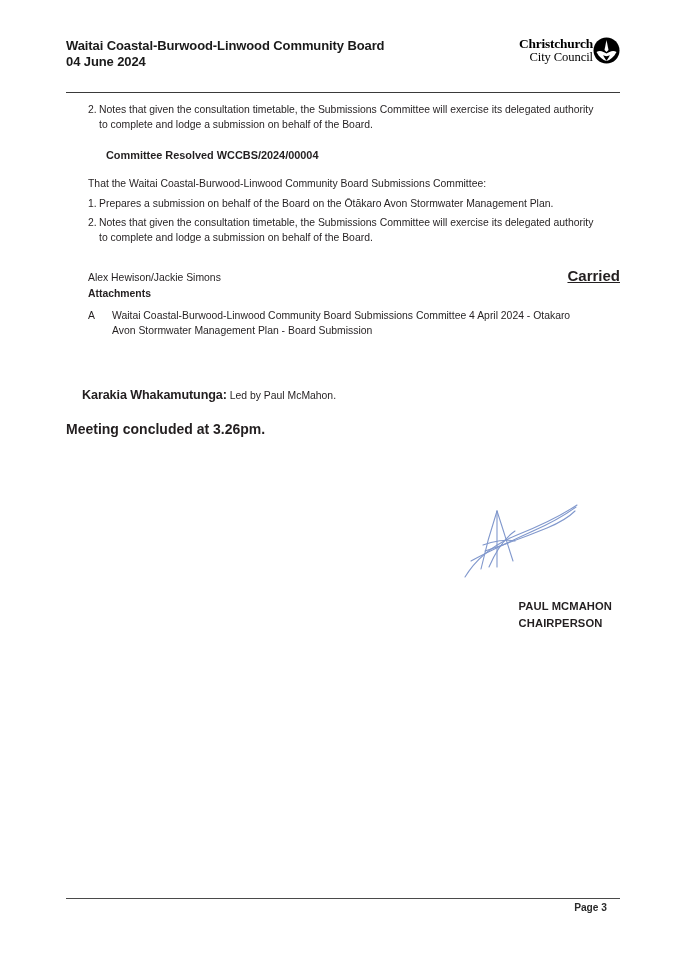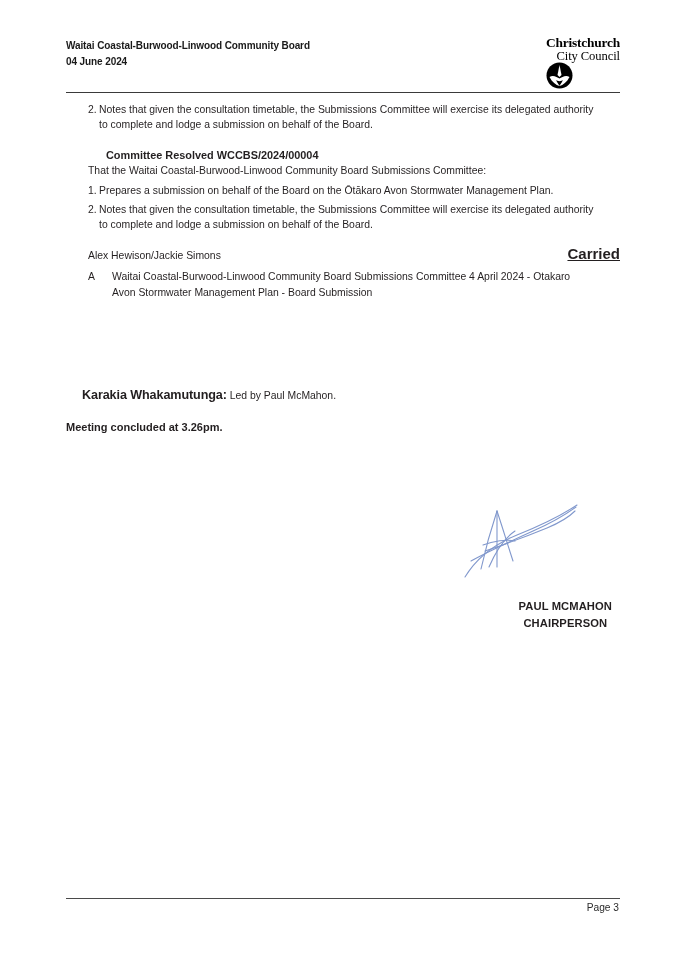--- a/index.html
+++ b/index.html
@@ -26,31 +26,31 @@
   .header {
     position: absolute;
     left: 66px;
     top: 38px;
     width: 554px;
     display: flex;
     justify-content: space-between;
     align-items: flex-start;
   }
   .header-titles {
-    font-size: 10px;
+    font-size: 13px;
     font-weight: bold;
     line-height: 16.4px;
     letter-spacing: -0.1px;
     color: #1a1a1a;
   }
   .logo {
     display: flex;
+    align-items: center;
     gap: 0;
     margin-top: -1px;
-    flex-direction: column;
   }
   .logo-words {
     font-family: "Liberation Serif", serif;
     text-align: right;
     line-height: 12.5px;
     color: #000;
   }
   .logo-line1 {
     font-size: 13.4px;
     font-weight: bold;
@@ -106,25 +106,26 @@
 
   .heading-bold {
     font-weight: bold;
     font-size: 10.9px;
     margin-left: 40px;
     margin-top: 15px;
   }
 
   .para {
     margin-left: 22px;
+    margin-top: 13px;
   }
 
   .mover-row {
     margin-left: 22px;
-    margin-top: 13px;
+    margin-top: 22px;
     display: flex;
     justify-content: space-between;
     align-items: baseline;
   }
   .carried {
     font-weight: bold;
     text-decoration: underline;
     font-size: 15px;
   }
 
@@ -161,21 +162,21 @@
     font-size: 12.6px;
     letter-spacing: -0.1px;
   }
   .karakia .k-rest {
     font-size: 10.4px;
   }
   .concluded {
     position: absolute;
     left: 66px;
     top: 421px;
-    font-size: 11px;
+    font-size: 14px;
     font-weight: bold;
   }
   .confirmed {
     position: absolute;
     left: 66px;
     top: 454px;
     font-size: 11.2px;
     font-weight: bold;
     letter-spacing: -0.05px;
   }
@@ -187,42 +188,43 @@
     top: 495px;
     width: 130px;
     height: 90px;
   }
   .signature svg { display: block; }
 
   .signoff {
     position: absolute;
     right: 63px;
     top: 598px;
-    text-align: center;
+    text-align: left;
     font-size: 11.2px;
     font-weight: bold;
     line-height: 17px;
     letter-spacing: 0.1px;
   }
 
   
   .footer-rule {
     position: absolute;
     left: 66px;
     top: 898px;
     width: 554px;
     height: 0;
     border-top: 1.1px solid #4a4a4a;
   }
   .footer-page {
     position: absolute;
-    right: 56px;
+    right: 68px;
     top: 902px;
     font-size: 10.2px;
     color: #2b2b2b;
+    font-weight: bold;
   }
 </style>
 </head>
 <body>
 
 <div class="page">
 
   <div class="header">
     <div class="header-titles">
       <div>Waitai Coastal-Burwood-Linwood Community Board</div>
@@ -262,20 +264,21 @@
     <div class="numrow">
       <div class="num">2.</div>
       <div class="txt">Notes that given the consultation timetable, the Submissions Committee will exercise its delegated authority to complete and lodge a submission on behalf of the Board.</div>
     </div>
 
     <div class="mover-row">
       <span>Alex Hewison/Jackie Simons</span>
       <span class="carried">Carried</span>
     </div>
 
+    <div class="attach-title">Attachments</div>
 
     <div class="attach-row">
       <div class="letter">A</div>
       <div class="atxt">Waitai Coastal-Burwood-Linwood Community Board Submissions Committee 4 April 2024 - Otakaro Avon Stormwater Management Plan - Board Submission</div>
     </div>
   </div>
 
   <div class="karakia">
     <span class="k-label">Karakia Whakamutunga:</span><span class="k-rest"> Led by Paul McMahon.</span>
   </div>

